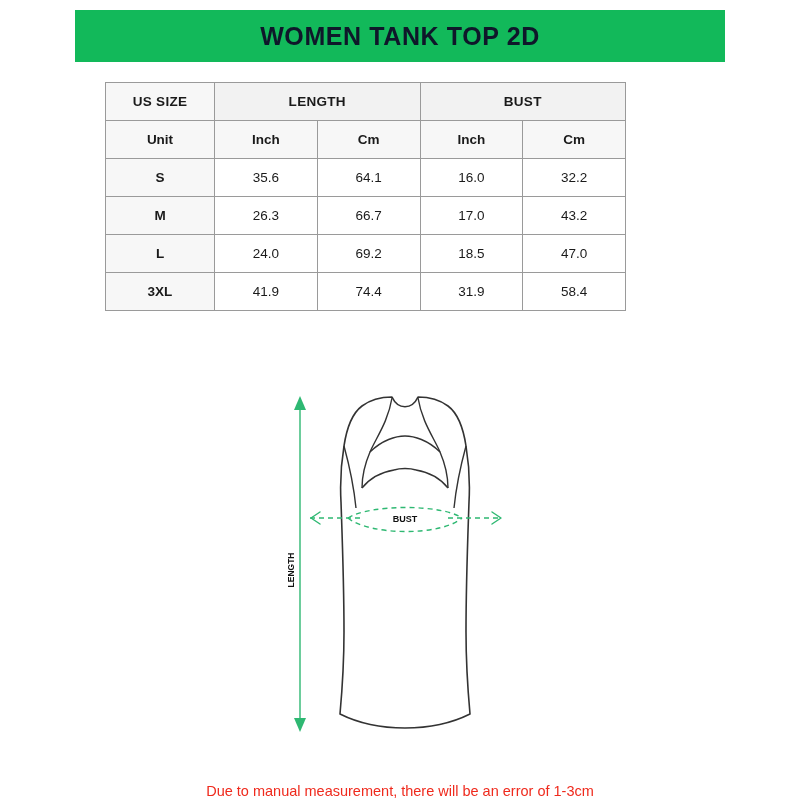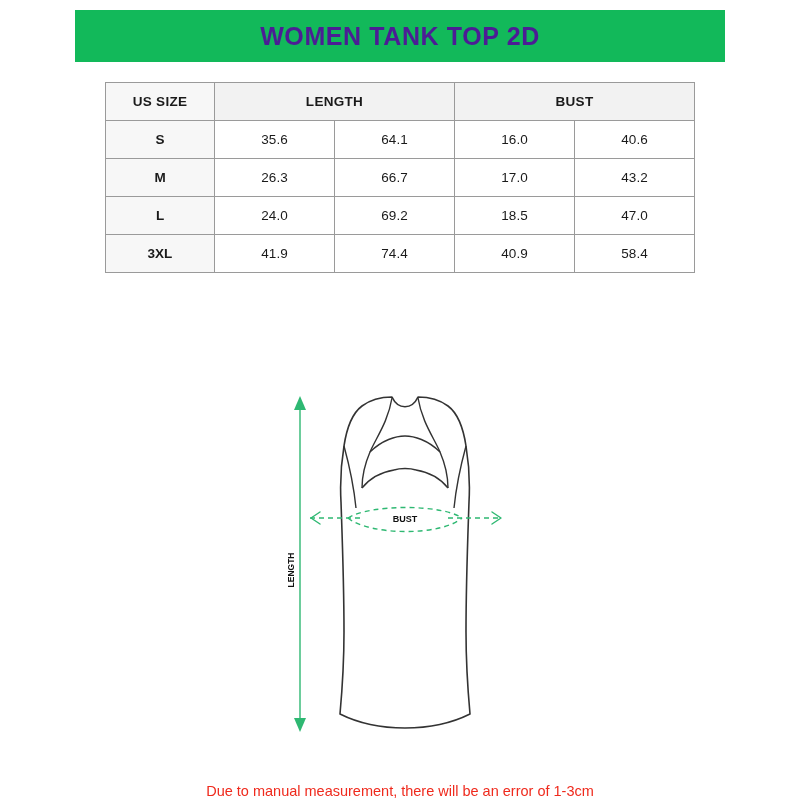--- a/index.html
+++ b/index.html
@@ -26,32 +26,32 @@
     left: 75px;
     top: 10px;
     width: 650px;
     height: 52px;
     background: #12b95a;
     display: flex;
     align-items: center;
     justify-content: center;
   }
   .header-title {
-    color: #4c1d95;
+    color: #0f172a;
     font-size: 25px;
     font-weight: bold;
     letter-spacing: 0.6px;
   }
 
   
   .size-table {
     position: absolute;
     left: 105px;
     top: 82px;
-    width: 590px;
+    width: 521px;
     border-collapse: collapse;
     table-layout: fixed;
     border-radius: 31px;
   }
   .size-table td, .size-table th {
     border: 1px solid #9a9a9a;
     height: 37px;
     text-align: center;
     vertical-align: middle;
     font-size: 13.5px;
@@ -115,47 +115,54 @@
 
   <table class="size-table">
     <thead>
       <tr>
         <th class="sizecol" rowspan="1">US SIZE</th>
         <th colspan="2">LENGTH</th>
         <th colspan="2">BUST</th>
       </tr>
     </thead>
     <tbody>
+      <tr class="unitrow">
+        <td class="sizecol">Unit</td>
+        <td class="col-inch">Inch</td>
+        <td class="col-cm">Cm</td>
+        <td class="col-binch">Inch</td>
+        <td class="col-bcm">Cm</td>
+      </tr>
 
       <tr>
         <td class="sizecol">S</td>
         <td>35.6</td>
         <td>64.1</td>
         <td>16.0</td>
-        <td>40.6</td>
+        <td>32.2</td>
       </tr>
       <tr>
         <td class="sizecol">M</td>
         <td>26.3</td>
         <td>66.7</td>
         <td>17.0</td>
         <td>43.2</td>
       </tr>
       <tr>
         <td class="sizecol">L</td>
         <td>24.0</td>
         <td>69.2</td>
         <td>18.5</td>
         <td>47.0</td>
       </tr>
       <tr>
         <td class="sizecol">3XL</td>
         <td>41.9</td>
         <td>74.4</td>
-        <td>40.9</td>
+        <td>31.9</td>
         <td>58.4</td>
       </tr>
     </tbody>
   </table>
 
   <div class="illus">
     <svg width="270" height="345" viewBox="0 0 270 345" xmlns="http://www.w3.org/2000/svg">
 
       <g fill="#ffffff" stroke="#333333" stroke-width="1.6" stroke-linejoin="round">
         <path d="M92 14

